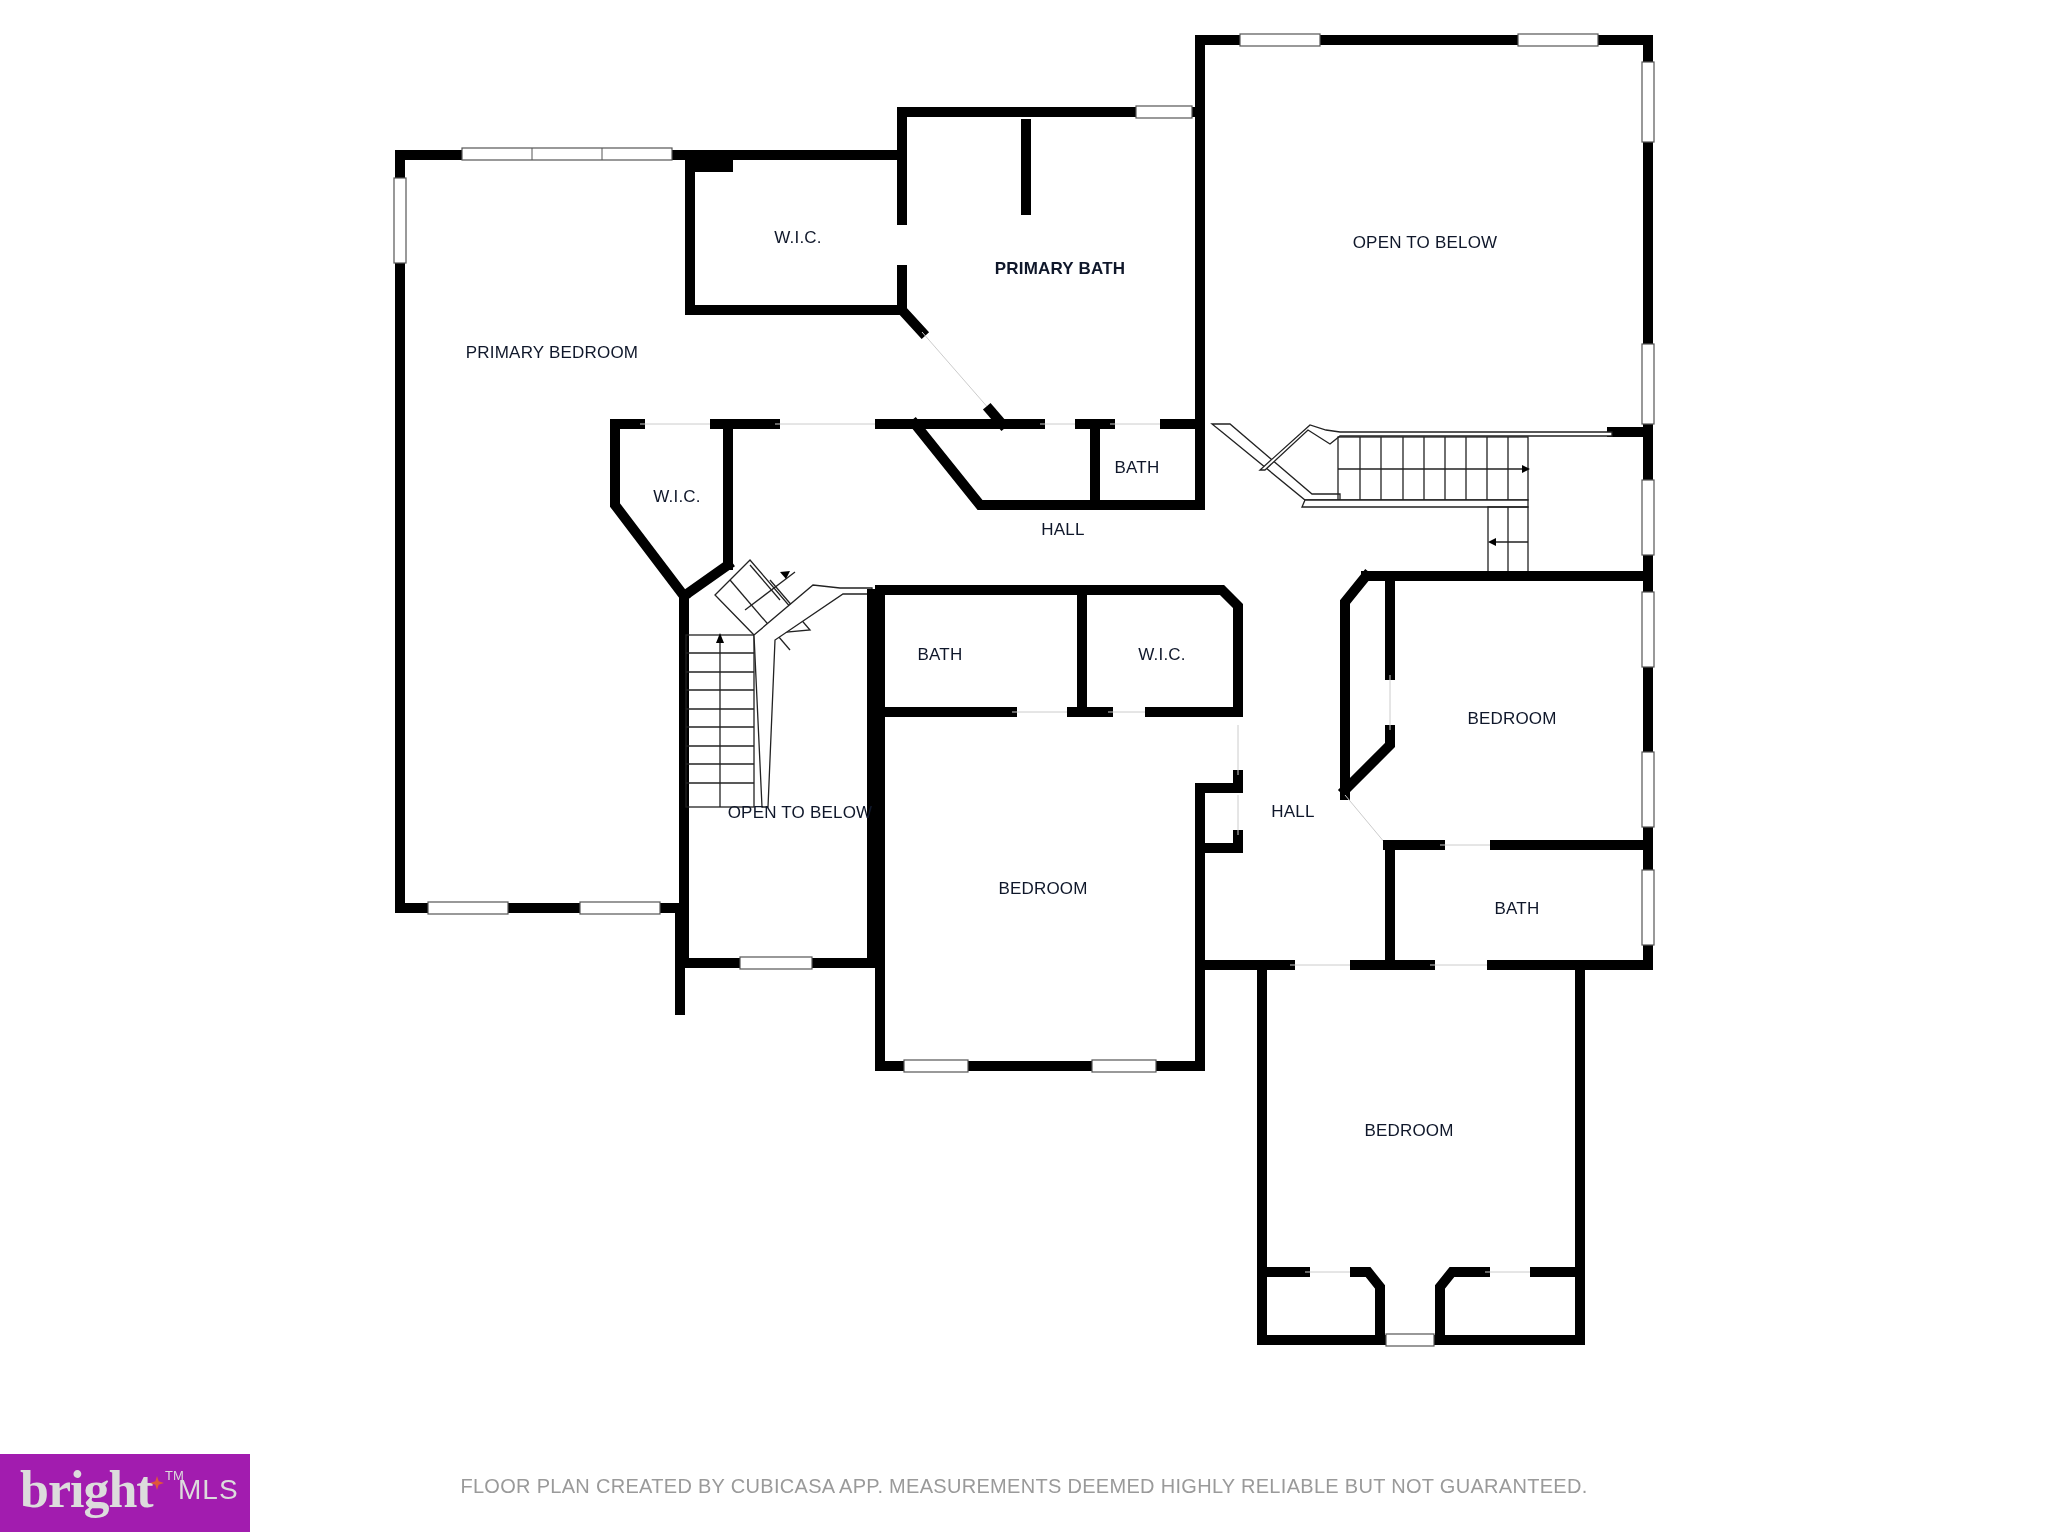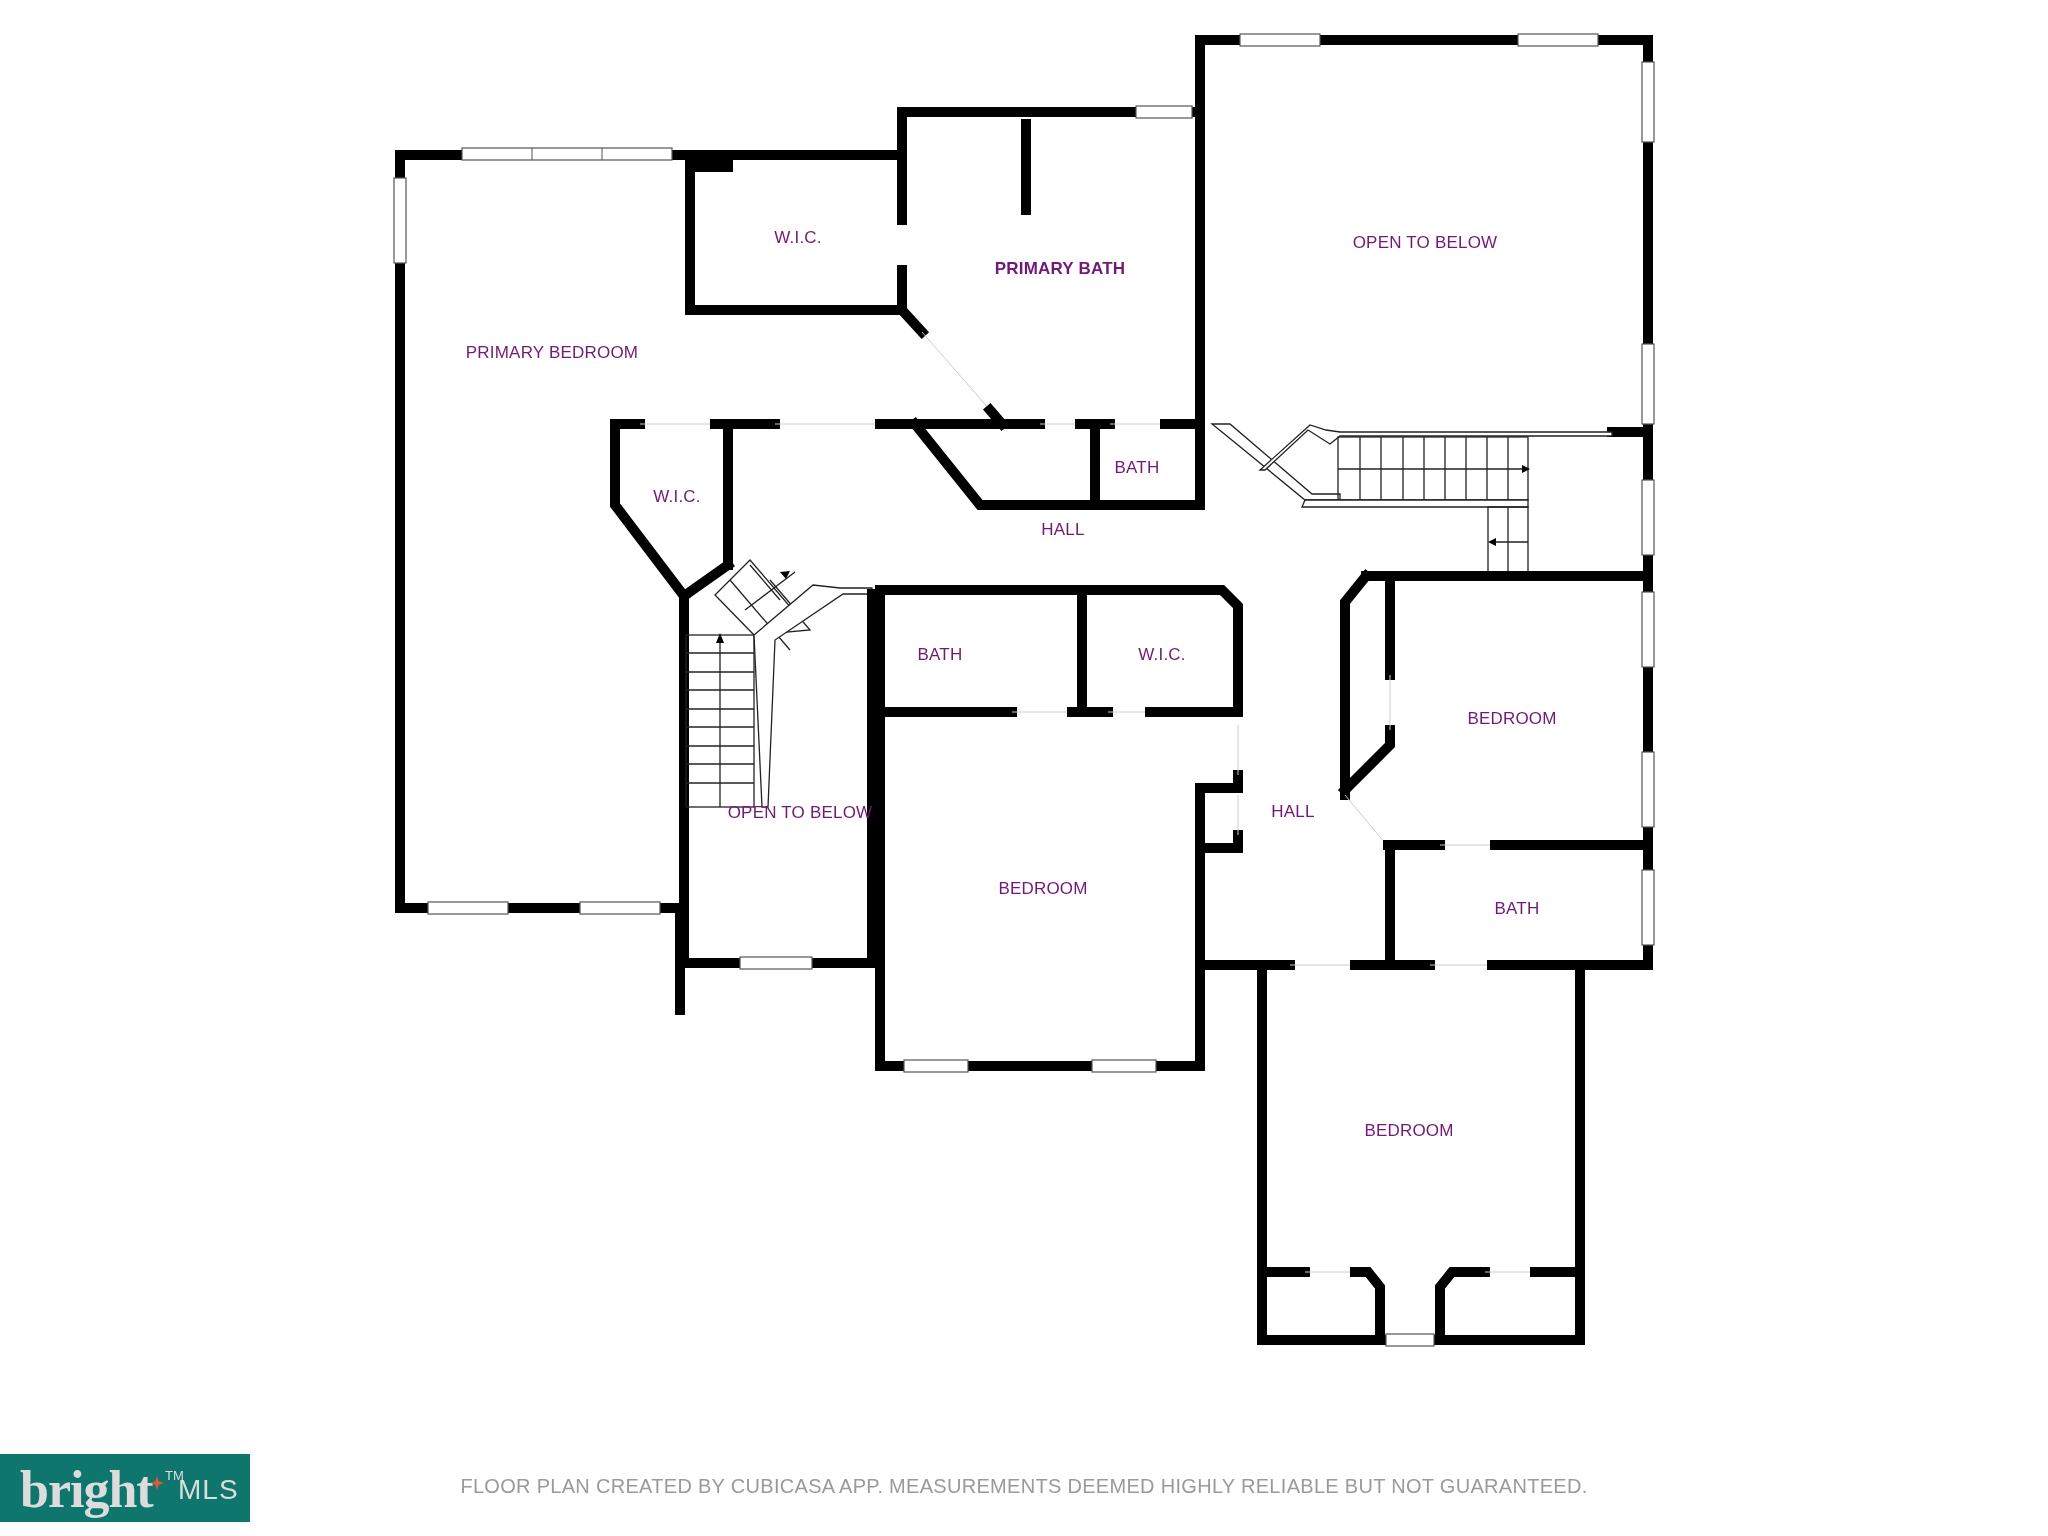--- a/index.html
+++ b/index.html
@@ -4,23 +4,23 @@
 <style>
   html, body { margin: 0; padding: 0; background: #ffffff; }
   body { width: 2048px; height: 1536px; position: relative; overflow: hidden; font-family: "Liberation Sans", sans-serif; }
   #plan { position: absolute; left: 0; top: 0; width: 2048px; height: 1536px; }
   .wall { fill: none; stroke: #000; stroke-width: 10; stroke-linecap: square; stroke-linejoin: miter; }
   .wallfill { fill: #000; }
   .win { fill: #fff; stroke: #555; stroke-width: 1.2; }
   .door { stroke: #ccc; stroke-width: 1; }
   .stair { fill: none; stroke: #222; stroke-width: 1.3; }
   .rail { fill: #fff; stroke: #222; stroke-width: 1.3; }
-  .label { position: absolute; transform: translate(-50%, -50%); font-size: 17px; color: #701a75; white-space: nowrap; letter-spacing: 0.2px; text-align: right; }
+  .label { position: absolute; transform: translate(-50%, -50%); font-size: 17px; color: #0f172a; white-space: nowrap; letter-spacing: 0.2px; text-align: right; }
   .disclaimer { position: absolute; left: 1024px; top: 1486px; transform: translate(-50%, -50%); font-size: 20px; color: #9a9a9a; white-space: nowrap; letter-spacing: 0.3px; font-family: "Liberation Sans", sans-serif; }
-  .logo { position: absolute; left: 0; top: 1454px; width: 250px; height: 68px; background: #0f766e; }
+  .logo { position: absolute; left: 0; top: 1454px; width: 250px; height: 78px; background: #a21caf; }
   .logo .bright { position: absolute; left: 20px; top: 6px; font-family: "Liberation Serif", serif; font-size: 52px; font-weight: bold; color: #dcdcdc; letter-spacing: -1px; }
   .logo .mls { position: absolute; left: 178px; top: 20px; font-family: "Liberation Sans", sans-serif; font-size: 28px; color: #dcdcdc; letter-spacing: 1px; }
   .logo .tm { position: absolute; left: 165px; top: 14px; font-size: 13px; color: #dcdcdc; font-family: "Liberation Sans", sans-serif; }
   .logo .star { position: absolute; left: 150px; top: 22px; width: 14px; height: 14px; background: #e0573a; clip-path: polygon(50% 0, 62% 38%, 100% 50%, 62% 62%, 50% 100%, 38% 62%, 0 50%, 38% 38%); }
 </style>
 </head>
 <body>
 
 <svg id="plan" viewBox="0 0 2048 1536" xmlns="http://www.w3.org/2000/svg">
 

